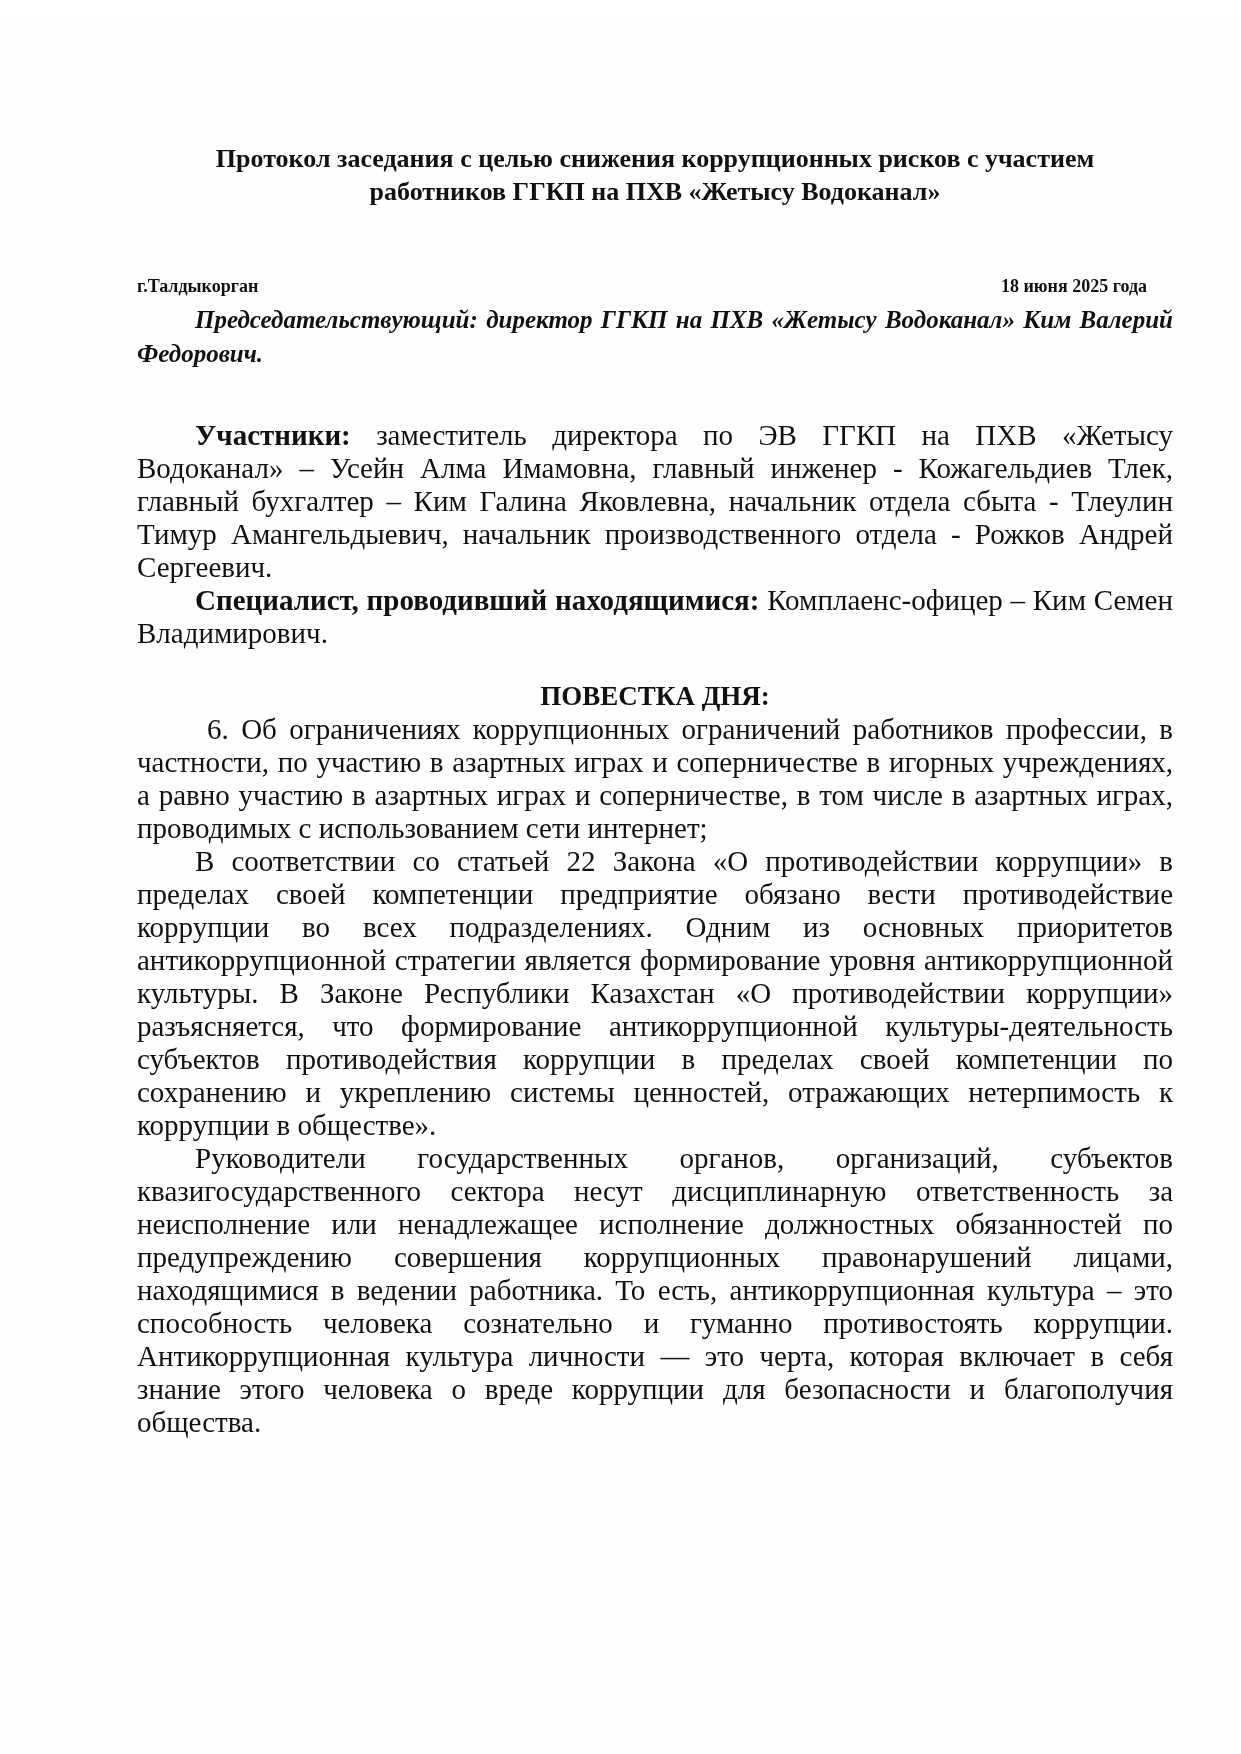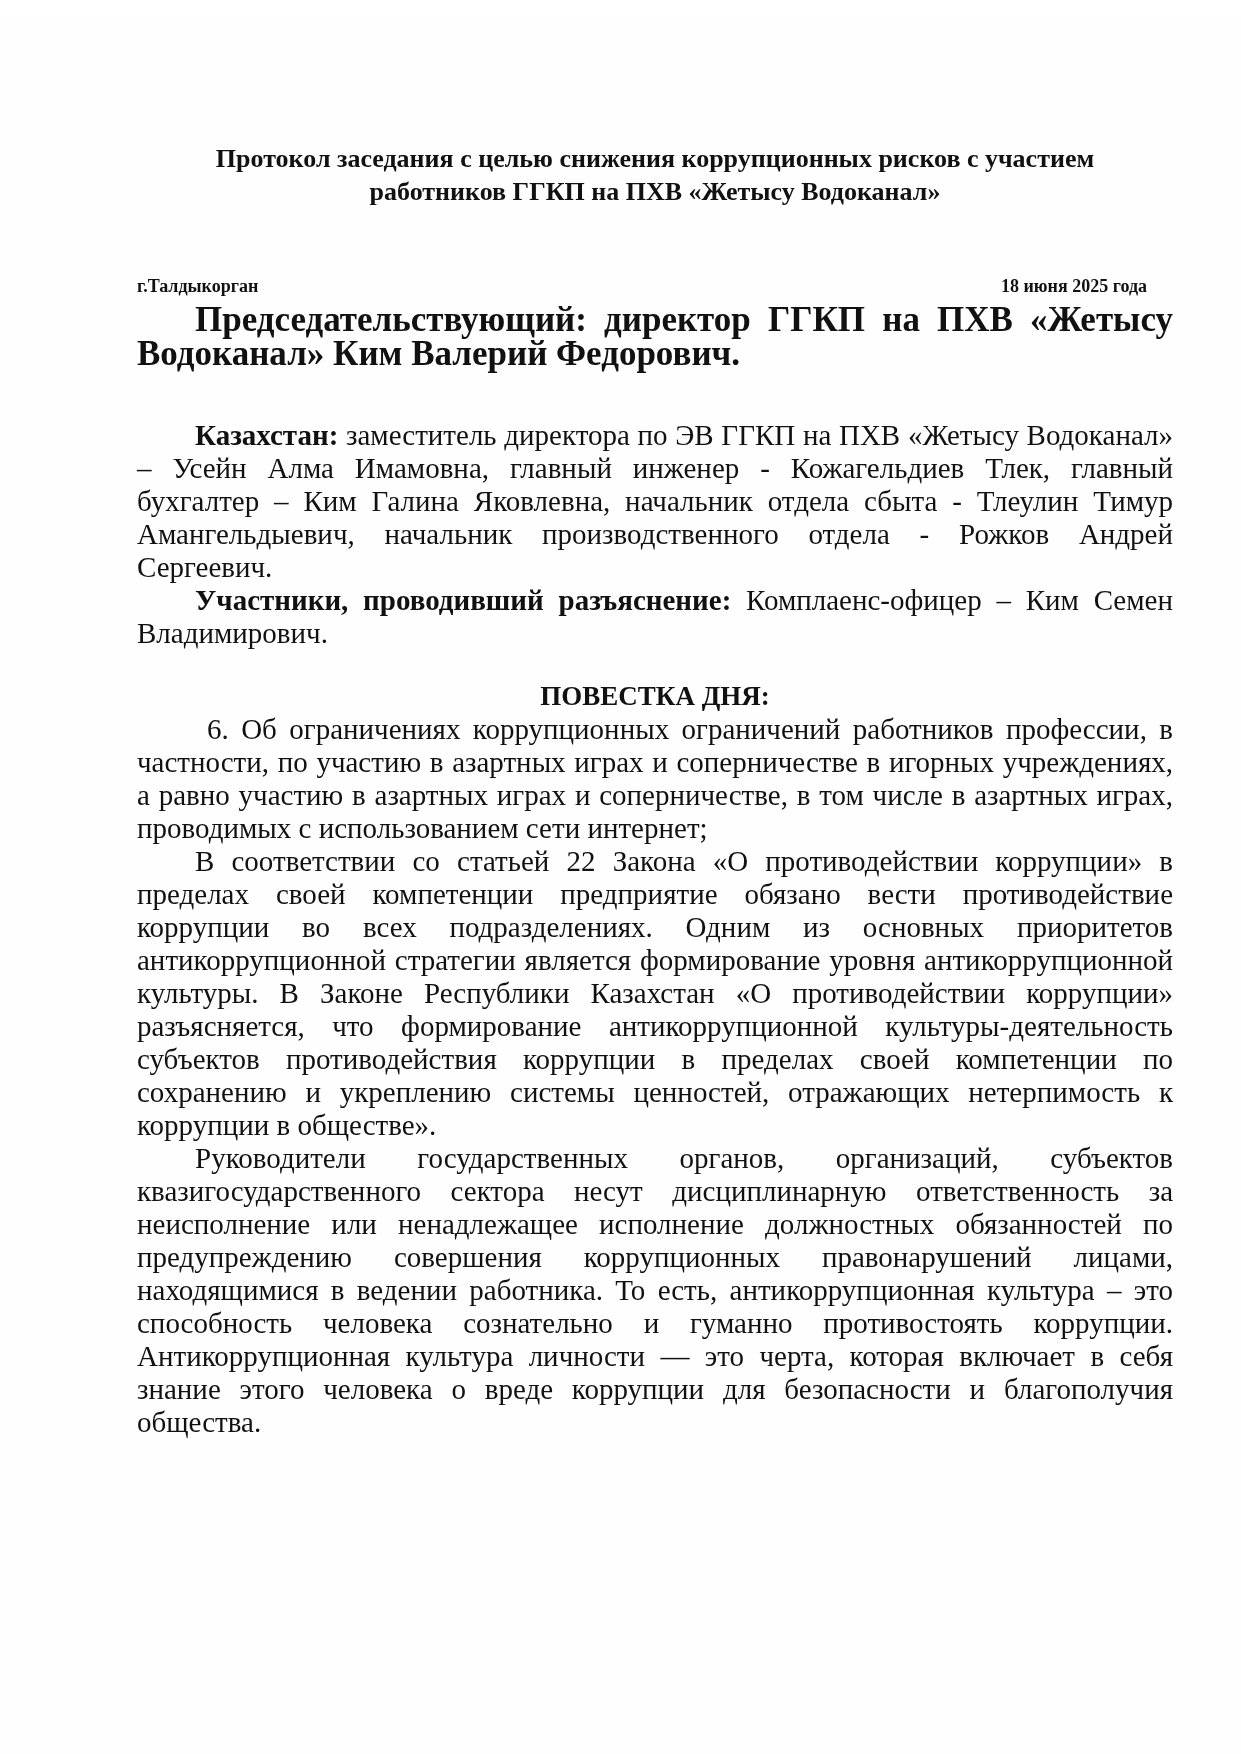--- a/index.html
+++ b/index.html
@@ -42,23 +42,24 @@
       font-weight: bold;
       font-size: 18px;
       margin-top: 62px;
       padding-right: 26px;
     }
     .chair {
       margin-top: 66px;
       text-align: justify;
       text-align-last: left;
       font-weight: bold;
-      font-size: 35px;
+      font-size: 25px;
       line-height: 34px;
       text-indent: 58px;
+      font-style: italic;
     }
     .par {
       text-align: justify;
       text-indent: 58px;
       margin: 0;
     }
     .participants {
       margin-top: 48px;
     }
     .agenda-title {
@@ -95,26 +96,26 @@
       <span>г.Талдыкорган</span>
       <span>18 июня 2025 года</span>
     </div>
 
     <p class="par chair">
       <span>Председательствующий:</span>
       <span>директор ГГКП на ПХВ «Жетысу Водоканал» Ким Валерий Федорович.</span>
     </p>
 
     <p class="par participants">
-      <b>Казахстан:</b>
+      <b>Участники:</b>
       <span>заместитель директора по ЭВ ГГКП на ПХВ «Жетысу Водоканал» – Усейн Алма Имамовна, главный инженер - Кожагельдиев Тлек, главный бухгалтер – Ким Галина Яковлевна, начальник отдела сбыта - Тлеулин Тимур Амангельдыевич, начальник производственного отдела - Рожков Андрей Сергеевич.</span>
     </p>
 
     <p class="par">
-      <b>Участники, проводивший разъяснение:</b>
+      <b>Специалист, проводивший находящимися:</b>
       <span>Комплаенс-офицер – Ким Семен Владимирович.</span>
     </p>
 
     <div class="agenda-title">ПОВЕСТКА ДНЯ:</div>
 
     <p class="agenda-item">6. Об ограничениях коррупционных ограничений работников профессии, в частности, по участию в азартных играх и соперничестве в игорных учреждениях, а равно участию в азартных играх и соперничестве, в том числе в азартных играх, проводимых с использованием сети интернет;</p>
 
 
     <p class="par">В соответствии со статьей 22 Закона «О противодействии коррупции» в пределах своей компетенции предприятие обязано вести противодействие коррупции во всех подразделениях. Одним из основных приоритетов антикоррупционной стратегии является формирование уровня антикоррупционной культуры. В Законе Республики Казахстан «О противодействии коррупции» разъясняется, что формирование антикоррупционной культуры-деятельность субъектов противодействия коррупции в пределах своей компетенции по сохранению и укреплению системы ценностей, отражающих нетерпимость к коррупции в обществе».</p>
     <p class="par">Руководители государственных органов, организаций, субъектов квазигосударственного сектора несут дисциплинарную ответственность за неисполнение или ненадлежащее исполнение должностных обязанностей по предупреждению совершения коррупционных правонарушений лицами, находящимися в ведении работника. То есть, антикоррупционная культура – это способность человека сознательно и гуманно противостоять коррупции. Антикоррупционная культура личности — это черта, которая включает в себя знание этого человека о вреде коррупции для безопасности и благополучия общества.</p>

